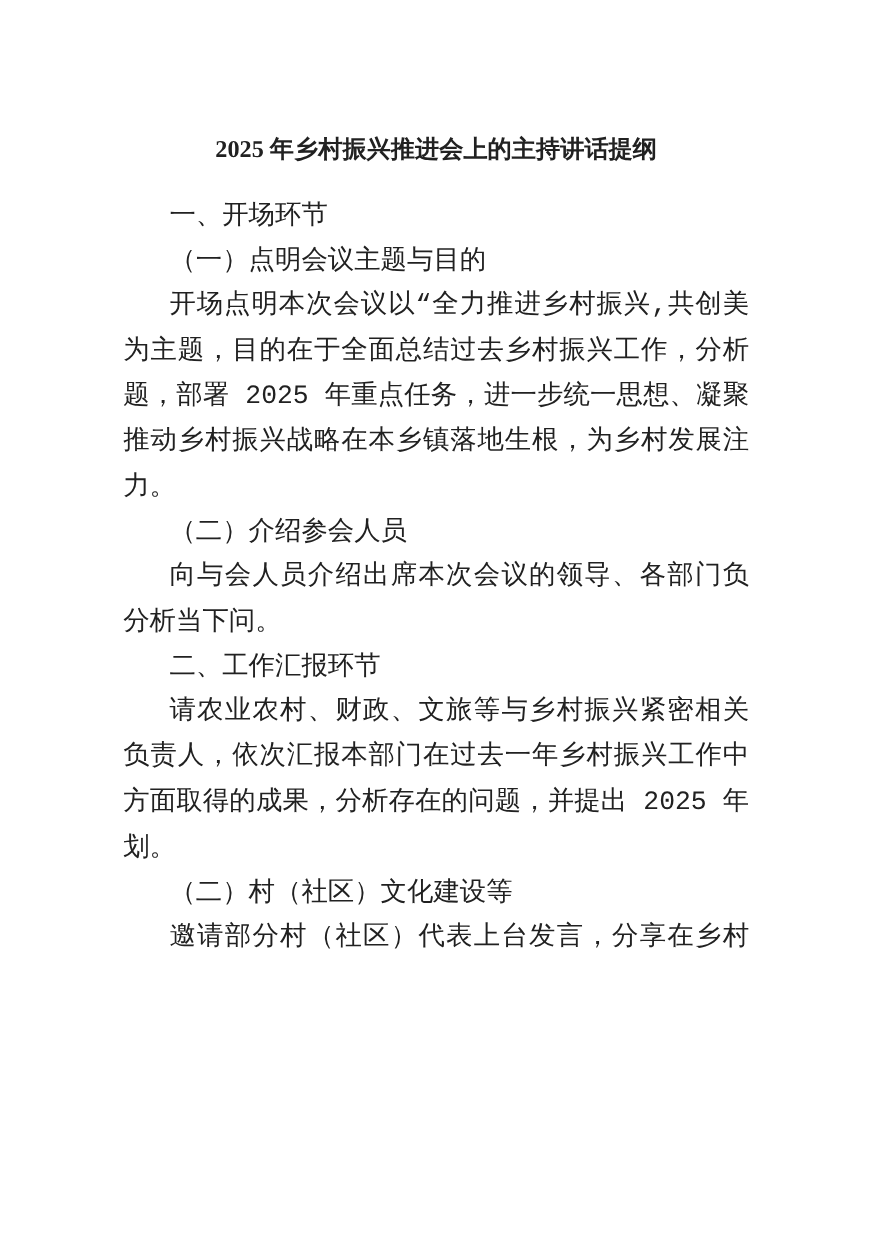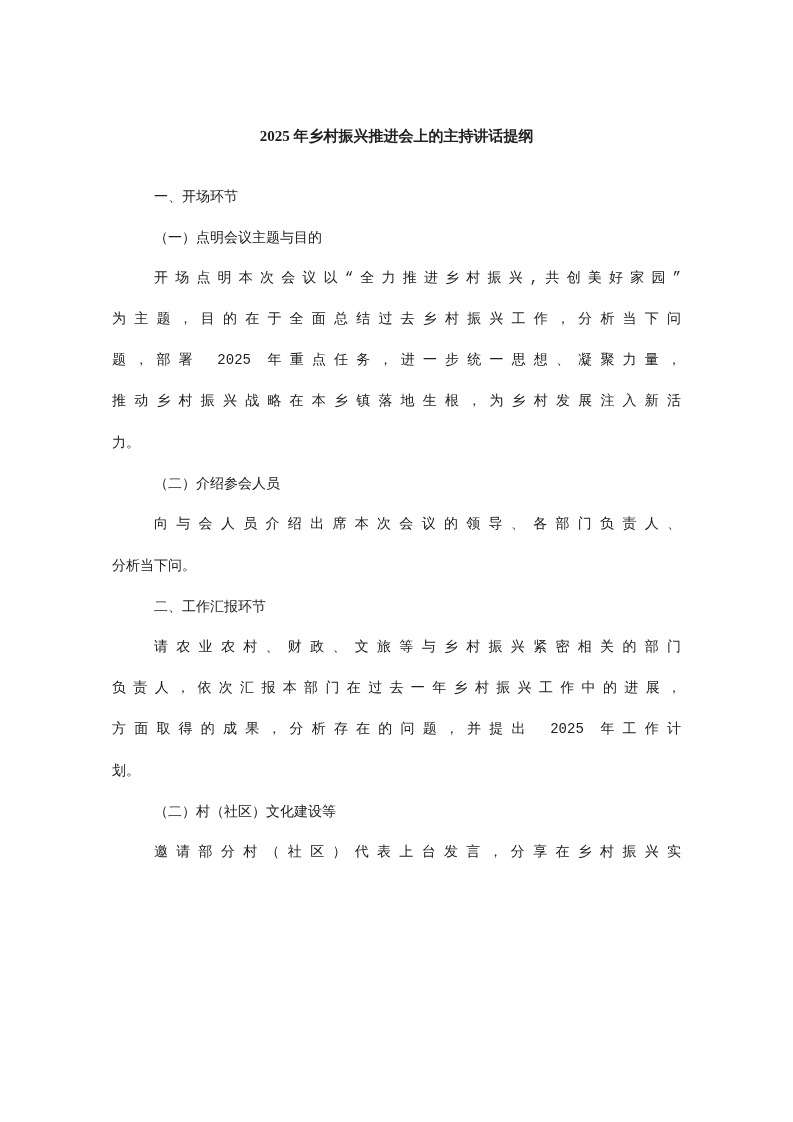--- a/index.html
+++ b/index.html
@@ -13,29 +13,29 @@
     height: 1122px;
     background: #ffffff;
     overflow: hidden;
     font-family: "Liberation Serif", "DejaVu Serif", serif;
     color: #212121;
     box-sizing: border-box;
   }
   .doc-title {
     padding-top: 121px;
     text-align: center;
-    font-size: 15px;
+    font-size: 22px;
     line-height: 30px;
     font-weight: bold;
     white-space: nowrap;
   }
   .doc-body {
     margin: 25px 112px 0 112px;
     width: 569px;
-    font-size: 14px;
+    font-size: 24px;
   }
   .line {
     height: 41px;
     line-height: 41px;
     white-space: nowrap;
     text-align: left;
   }
   .line.indent {
     text-indent: 42px;
   }

